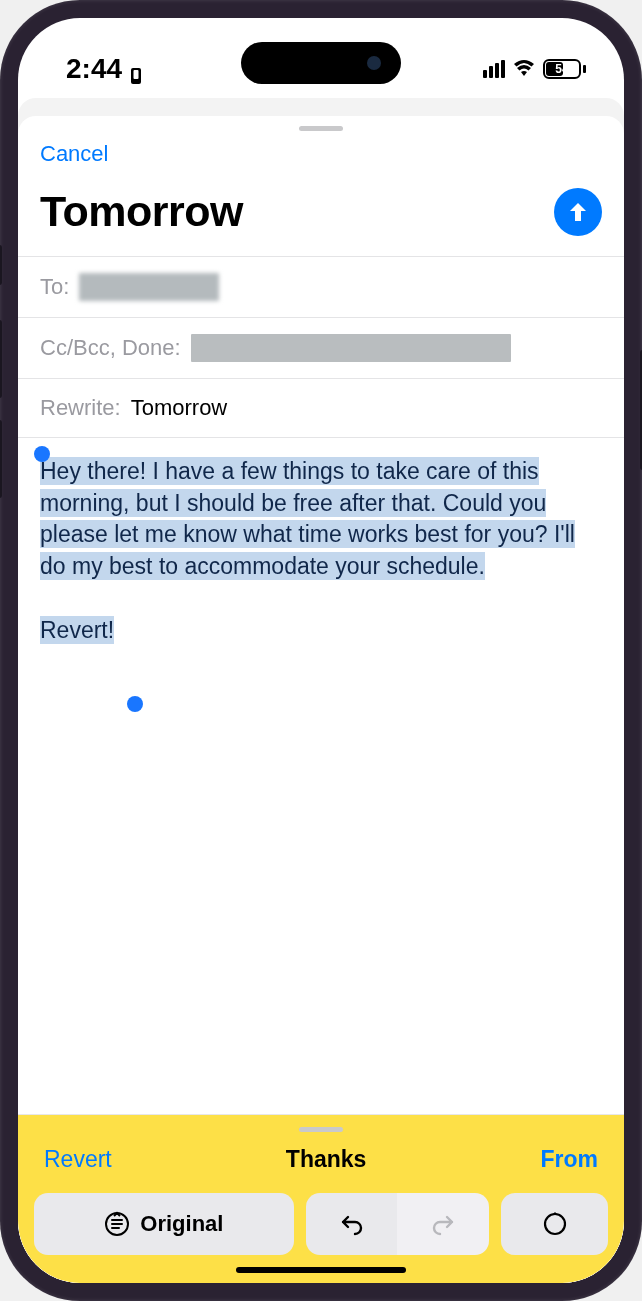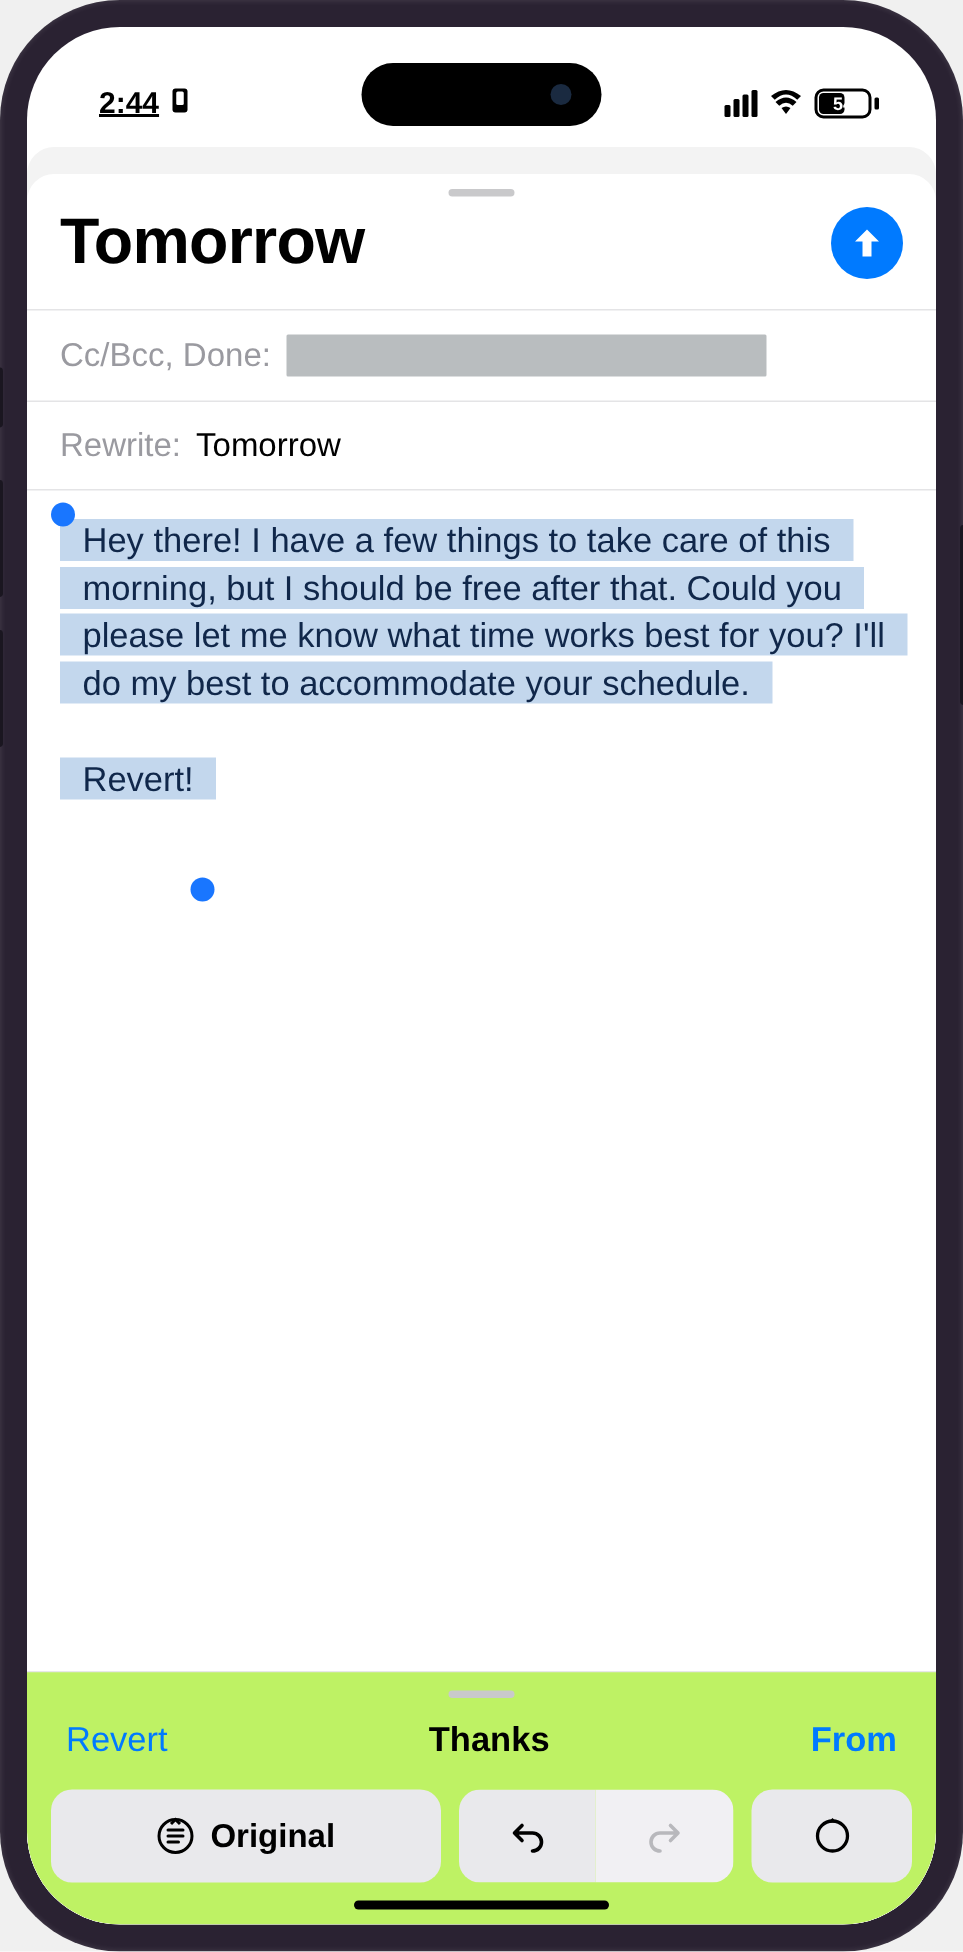--- a/index.html
+++ b/index.html
@@ -55,24 +55,23 @@
     height: 80px;
     display: flex;
     justify-content: space-between;
     align-items: center;
     padding: 22px 38px 0 48px;
     z-index: 40;
     font-weight: 600;
   }
   .status-left {
     display: flex;
-    align-items: flex-start;
+    align-items: flex-end;
     gap: 6px;
-    font-size: 20px;
-    text-decoration: underline;
+    font-size: 28px;
   }
   .status-right {
     display: flex;
     align-items: center;
     gap: 8px;
   }
   .signal-bars { display: flex; align-items: flex-end; gap: 2px; }
   .signal-bars span { width: 4px; background: #000; border-radius: 1px; }
   .signal-bars span:nth-child(1){height:8px;}
   .signal-bars span:nth-child(2){height:12px;}
@@ -187,35 +186,35 @@
   .body-area {
     position: relative;
     padding: 18px 22px;
     font-size: 23px;
     line-height: 1.38;
     color: #10274a;
   }
   .selection-block {
     background: #c3d7ed;
     display: inline;
-    padding: 1px 15px;
+    padding: 1px 0;
     box-decoration-break: clone;
     -webkit-box-decoration-break: clone;
   }
   .sel-handle {
     width: 16px; height: 16px;
     background: #1976ff;
     border-radius: 50%;
     position: absolute;
   }
   .sel-handle.start { top: 8px; left: 16px; }
   .sel-handle.end { top: 258px; left: 109px; }
   .bottom-panel {
     margin-top: auto;
-    background: #bef264;
+    background: #fde047;
     border-top: 1px solid #e7e7e9;
     padding: 12px 16px 28px;
     border-radius: 0 0 62px 62px;
   }
   .panel-grabber {
     width: 44px; height: 5px;
     background: #c9c9cb;
     border-radius: 3px;
     margin: 0 auto 14px;
   }
@@ -333,31 +332,38 @@
           <div class="battery-tip"></div>
         </div>
       </div>
     </div>
 
     <div class="sheet-backdrop"></div>
 
     <div class="sheet">
       <div class="sheet-grabber"></div>
 
+      <div class="sheet-header">
+        <button class="cancel-btn">Cancel</button>
+      </div>
 
       <div class="title-row">
         <h1 class="compose-title">Tomorrow</h1>
         <button class="send-btn">
           <svg width="24" height="24" viewBox="0 0 24 24">
             <path d="M12 3 L20 11 L15 11 L15 21 L9 21 L9 11 L4 11 Z" fill="#fff"></path>
           </svg>
         </button>
       </div>
 
       <div class="fields">
+        <div class="field-row">
+          <span class="field-label">To:</span>
+          <span class="redacted to"></span>
+        </div>
         <div class="field-row">
           <span class="field-label">Cc/Bcc, Done:</span>
           <span class="redacted from"></span>
         </div>
         <div class="field-row">
           <span class="field-label">Rewrite:</span>
           <span class="field-value">Tomorrow</span>
         </div>
       </div>
 

